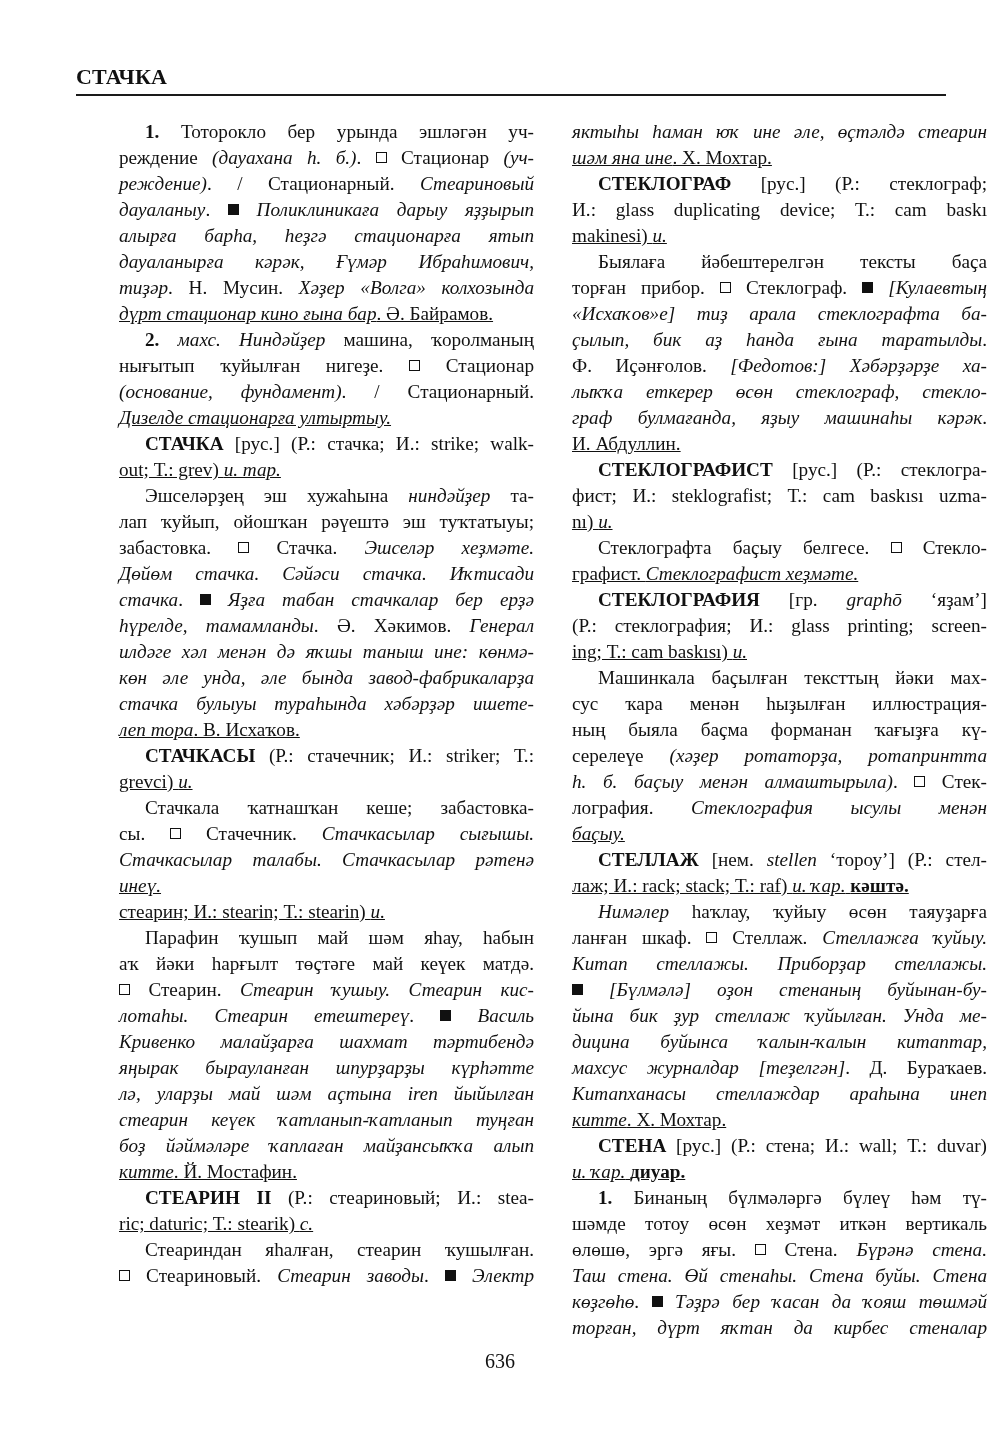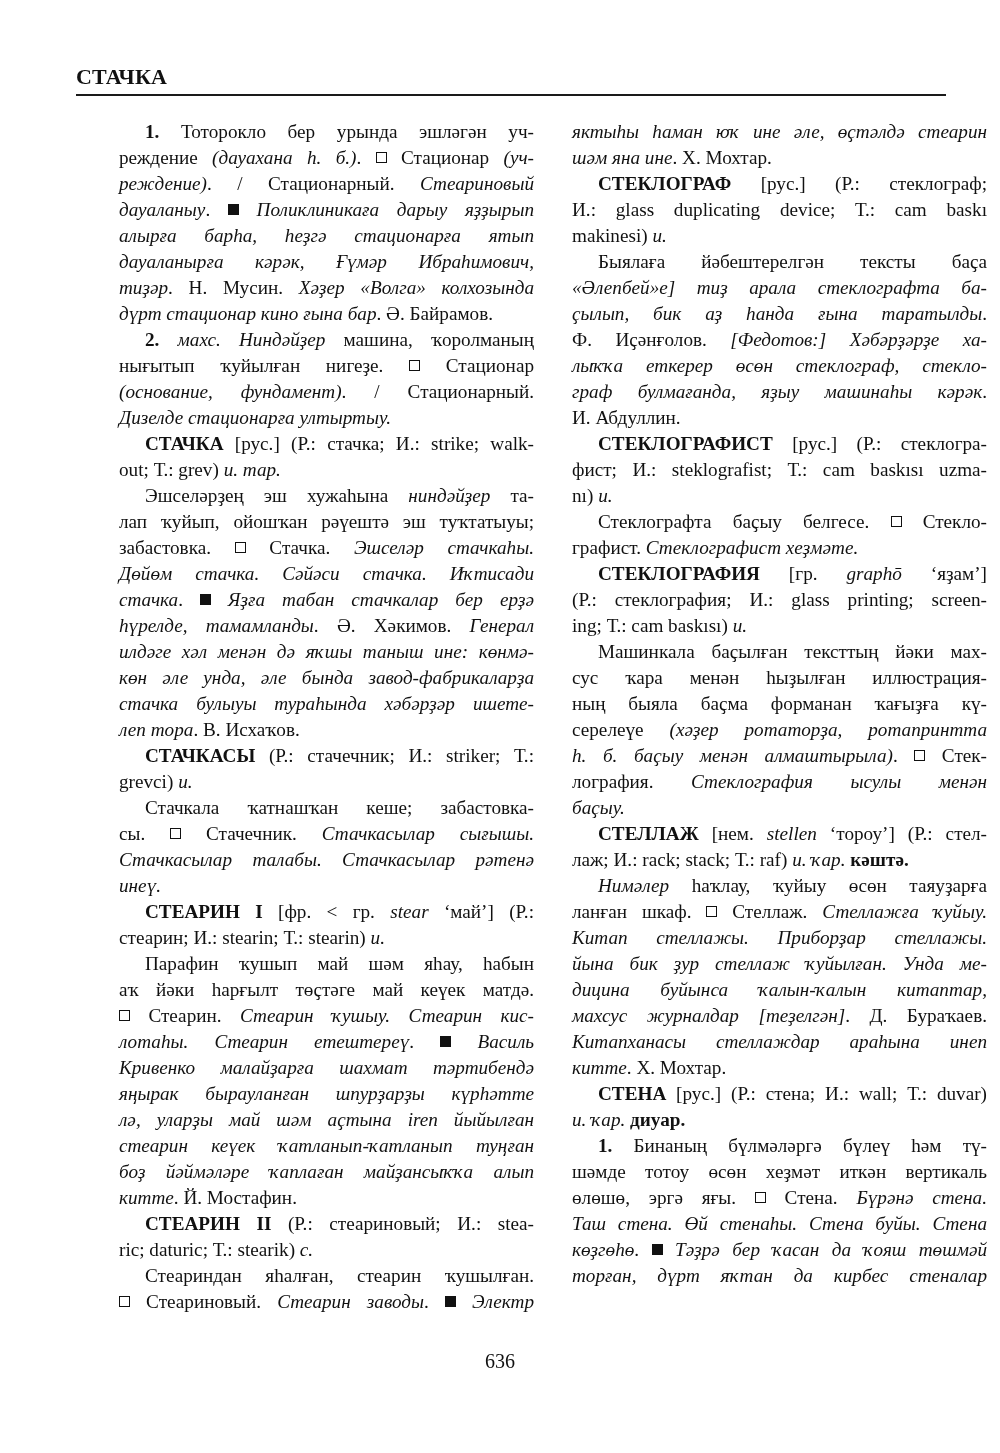--- a/index.html
+++ b/index.html
@@ -7,21 +7,21 @@
          font-family: "Liberation Serif", "DejaVu Serif", serif; color: #111; }
   .page-header { position: absolute; left: 76px; top: 62px; width: 870px; height: 32px;
                  border-bottom: 2px solid #1a1a1a; }
   .running-head { font-family: "Liberation Serif", serif; font-weight: bold; font-size: 22px;
                   letter-spacing: 0.2px; position: absolute; left: 0; top: 2px; }
   .column { position: absolute; top: 119px; width: 415px; margin-left: 42px; }
   .col-left { left: 77px; }
   .col-right { left: 530px; }
   .line { height: 26px; line-height: 26px; font-size: 19.2px; white-space: nowrap;
           text-align: justify; text-align-last: justify; overflow: visible; }
-  .line.last { text-align-last: left; }
+  .line.last { text-align-last: left; text-decoration: underline; }
   .line.indent { padding-left: 26px; }
   .b { font-weight: bold; }
   .i { font-style: italic; }
   .mk-open, .mk-fill { display: inline-block; width: 11px; height: 11px; vertical-align: 1px;
                        box-sizing: border-box; }
   .mk-open { border: 1.4px solid #111; }
   .mk-fill { background: #111; }
   .page-number { position: absolute; top: 1350px; left: 0; width: 1000px; text-align: center;
                  font-size: 20px; }
 </style>
@@ -42,35 +42,34 @@
     <div class="line"><span class="i">тиҙәр</span><span>. Н. Мусин. </span><span class="i">Хәҙер «Волга» колхозында</span></div>
     <div class="line last"><span class="i">дүрт стационар кино ғына бар</span><span>. Ә. Байрамов.</span></div>
     <div class="line indent"><span class="b">2.</span><span>  </span><span class="i">махс. Ниндәйҙер</span><span> машина, ҡоролманың</span></div>
     <div class="line"><span>нығытып ҡуйылған нигеҙе. </span><span class="mk-open"></span><span> Стационар</span></div>
     <div class="line"><span class="i">(основание, фундамент)</span><span>. / Стационарный.</span></div>
     <div class="line last"><span class="i">Дизелде стационарға ултыртыу.</span></div>
     <div class="line indent"><span class="b">СТАЧКА</span><span> [рус.] (Р.: стачка; И.: strike; walk-</span></div>
     <div class="line last"><span>out; Т.: grev) </span><span class="i">и. тар.</span></div>
     <div class="line indent"><span>Эшселәрҙең эш хужаhына </span><span class="i">ниндәйҙер</span><span> та-</span></div>
     <div class="line"><span>лап ҡуйып, ойошҡан рәүештә эш туҡтатыуы;</span></div>
-    <div class="line"><span>забастовка. </span><span class="mk-open"></span><span> Стачка. </span><span class="i">Эшселәр стачкаhы.</span></div>
+    <div class="line"><span>забастовка. </span><span class="mk-open"></span><span> Стачка. </span><span class="i">Эшселәр хеҙмәте.</span></div>
     <div class="line"><span class="i">Дөйөм стачка. Сәйәси стачка. Иҡтисади</span></div>
     <div class="line"><span class="i">стачка</span><span>. </span><span class="mk-fill"></span><span> </span><span class="i">Яҙға табан стачкалар бер ерҙә</span></div>
     <div class="line"><span class="i">hүрелде, тамамланды</span><span>. Ә. Хәкимов. </span><span class="i">Генерал</span></div>
     <div class="line"><span class="i">илдәге хәл менән дә яҡшы таныш ине: көнмә-</span></div>
     <div class="line"><span class="i">көн әле унда, әле бында завод-фабрикаларҙа</span></div>
     <div class="line"><span class="i">стачка булыуы тураhында хәбәрҙәр ишете-</span></div>
     <div class="line last"><span class="i">леп тора</span><span>. В. Исхаҡов.</span></div>
     <div class="line indent"><span class="b">СТАЧКАСЫ</span><span> (Р.: стачечник; И.: striker; Т.:</span></div>
     <div class="line last"><span>grevci) </span><span class="i">и.</span></div>
     <div class="line indent"><span>Стачкала ҡатнашҡан кеше; забастовка-</span></div>
     <div class="line"><span>сы. </span><span class="mk-open"></span><span> Стачечник. </span><span class="i">Стачкасылар сығышы.</span></div>
     <div class="line"><span class="i">Стачкасылар талабы. Стачкасылар рәтенә</span></div>
     <div class="line last"><span class="i">инеү.</span></div>
-    <div class="line indent"><span class="b">СТЕАРИН I</span><span> [фр. &lt;  гр. </span><span class="i">stear</span><span> ‘май’] (Р.:</span></div>
     <div class="line last"><span>стеарин; И.: stearin; Т.: stearin) </span><span class="i">и.</span></div>
     <div class="line indent"><span>Парафин ҡушып май шәм яhау, hабын</span></div>
     <div class="line"><span>аҡ йәки hарғылт төҫтәге май кеүек матдә.</span></div>
     <div class="line"><span class="mk-open"></span><span> Стеарин. </span><span class="i">Стеарин ҡушыу. Стеарин кис-</span></div>
     <div class="line"><span class="i">лотаhы. Стеарин етештереү</span><span>. </span><span class="mk-fill"></span><span> </span><span class="i">Василь</span></div>
     <div class="line"><span class="i">Кривенко малайҙарға шахмат тәртибендә</span></div>
     <div class="line"><span class="i">яңырак бырауланған шпурҙарҙы күрhәтте</span></div>
     <div class="line"><span class="i">лә, уларҙы май шәм аҫтына ireп йыйылған</span></div>
     <div class="line"><span class="i">стеарин кеүек ҡатланып-ҡатланып туңған</span></div>
     <div class="line"><span class="i">боҙ йәймәләре ҡаплаған майҙансыҡҡа алып</span></div>
@@ -80,21 +79,22 @@
     <div class="line indent"><span>Стеариндан яhалған, стеарин ҡушылған.</span></div>
     <div class="line"><span class="mk-open"></span><span> Стеариновый. </span><span class="i">Стеарин заводы</span><span>. </span><span class="mk-fill"></span><span> </span><span class="i">Электр</span></div>
   </div>
 <div class="column col-right" id="col-1">
     <div class="line"><span class="i">яктыhы hаман юҡ ине әле, өҫтәлдә стеарин</span></div>
     <div class="line last"><span class="i">шәм яна ине</span><span>. Х. Мохтар.</span></div>
     <div class="line indent"><span class="b">СТЕКЛОГРАФ</span><span> [рус.] (Р.: стеклограф;</span></div>
     <div class="line"><span>И.: glass duplicating device; Т.: cam baskı</span></div>
     <div class="line last"><span>makinesi) </span><span class="i">и.</span></div>
     <div class="line indent"><span>Быялаға йәбештерелгән тексты баҫа</span></div>
-    <div class="line"><span class="i">«Әлепбей»е] тиҙ арала стеклографта ба-</span></div>
+    <div class="line"><span>торған прибор. </span><span class="mk-open"></span><span> Стеклограф. </span><span class="mk-fill"></span><span> </span><span class="i">[Кулаевтың</span></div>
+    <div class="line"><span class="i">«Исхаҡов»е] тиҙ арала стеклографта ба-</span></div>
     <div class="line"><span class="i">ҫылып, бик аҙ hанда ғына таратылды</span><span>.</span></div>
     <div class="line"><span>Ф. Иҫәнғолов. </span><span class="i">[Федотов:] Хәбәрҙәрҙе ха-</span></div>
     <div class="line"><span class="i">лыҡҡа еткерер өсөн стеклограф, стекло-</span></div>
     <div class="line"><span class="i">граф булмағанда, яҙыу машинаhы кәрәк</span><span>.</span></div>
     <div class="line last"><span>И. Абдуллин.</span></div>
     <div class="line indent"><span class="b">СТЕКЛОГРАФИСТ</span><span> [рус.] (Р.: стеклогра-</span></div>
     <div class="line"><span>фист; И.: steklografist; Т.: cam baskısı uzma-</span></div>
     <div class="line last"><span>nı) </span><span class="i">и.</span></div>
     <div class="line indent"><span>Стеклографта баҫыу белгесе. </span><span class="mk-open"></span><span> Стекло-</span></div>
     <div class="line last"><span>графист. </span><span class="i">Стеклографист хеҙмәте.</span></div>
@@ -106,20 +106,21 @@
     <div class="line"><span>ның быяла баҫма форманан ҡағыҙға кү-</span></div>
     <div class="line"><span>серелеүе </span><span class="i">(хәҙер ротаторҙа, ротапринтта</span></div>
     <div class="line"><span class="i">h. б. баҫыу менән алмаштырыла)</span><span>. </span><span class="mk-open"></span><span> Стек-</span></div>
     <div class="line"><span>лография. </span><span class="i">Стеклография ысулы менән</span></div>
     <div class="line last"><span class="i">баҫыу.</span></div>
     <div class="line indent"><span class="b">СТЕЛЛАЖ</span><span> [нем. </span><span class="i">stellen</span><span> ‘тороу’] (Р.: стел-</span></div>
     <div class="line last"><span>лаж; И.: rack; stack; Т.: raf) </span><span class="i">и. ҡар.</span><span> </span><span class="b">кәштә.</span></div>
     <div class="line indent"><span class="i">Нимәлер</span><span> hаҡлау, ҡуйыу өсөн таяуҙарға</span></div>
     <div class="line"><span>ланған шкаф. </span><span class="mk-open"></span><span> Стеллаж. </span><span class="i">Стеллажға ҡуйыу.</span></div>
     <div class="line"><span class="i">Китап стеллажы. Приборҙар стеллажы.</span></div>
+    <div class="line"><span class="mk-fill"></span><span>  </span><span class="i">[Бүлмәлә] оҙон стенаның буйынан-бу-</span></div>
     <div class="line"><span class="i">йына бик ҙур стеллаж ҡуйылған. Унда ме-</span></div>
     <div class="line"><span class="i">дицина буйынса ҡалын-ҡалын китаптар,</span></div>
     <div class="line"><span class="i">махсус журналдар [теҙелгән]</span><span>. Д. Бураҡаев.</span></div>
     <div class="line"><span class="i">Китапханасы стеллаждар араhына инеп</span></div>
     <div class="line last"><span class="i">китте</span><span>. Х. Мохтар.</span></div>
     <div class="line indent"><span class="b">СТЕНА</span><span> [рус.] (Р.: стена; И.: wall; Т.: duvar)</span></div>
     <div class="line last"><span class="i">и. ҡар.</span><span> </span><span class="b">диуар.</span></div>
     <div class="line indent"><span class="b">1.</span><span> Бинаның бүлмәләргә бүлеү hәм тү-</span></div>
     <div class="line"><span>шәмде тотоу өсөн хеҙмәт иткән вертикаль</span></div>
     <div class="line"><span>өлөшө, эргә яғы. </span><span class="mk-open"></span><span> Стена. </span><span class="i">Бүрәнә стена.</span></div>

